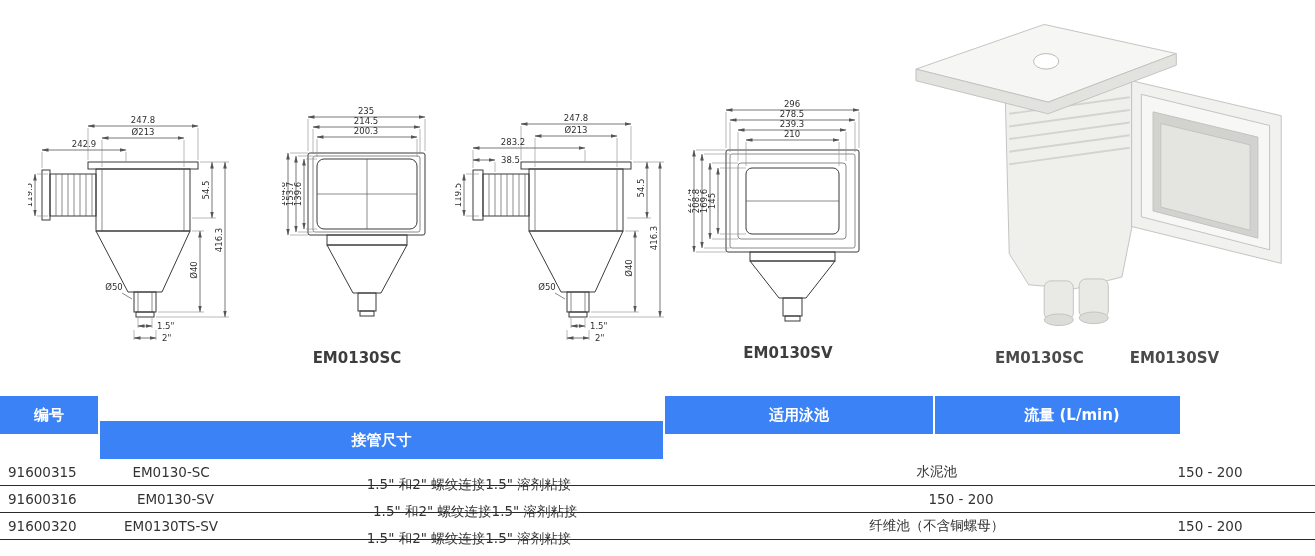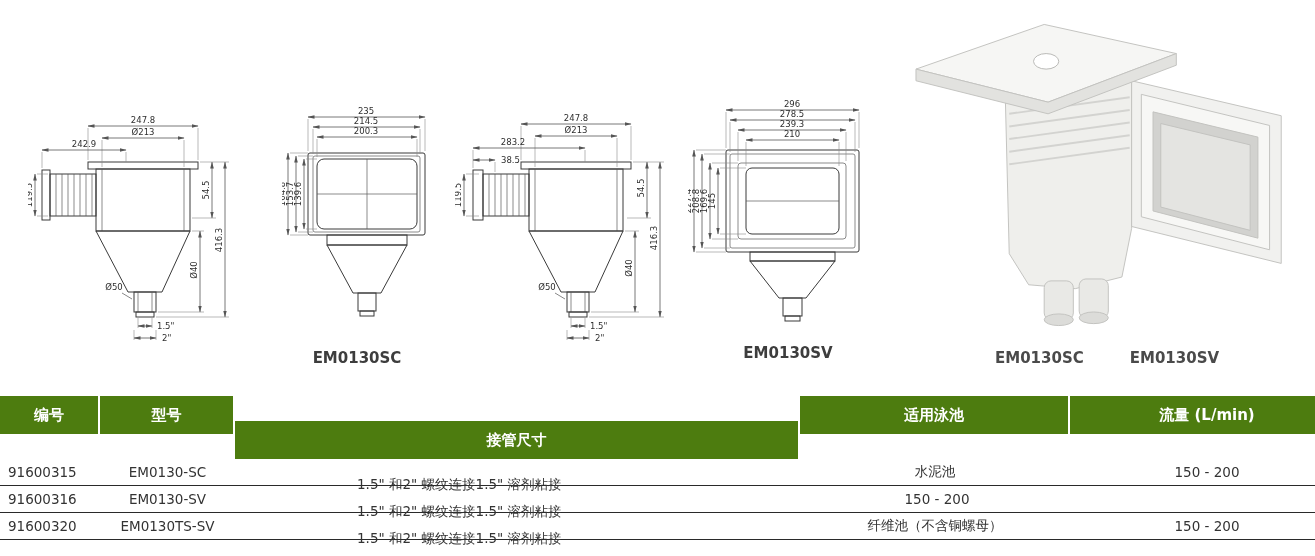--- a/index.html
+++ b/index.html
@@ -17,25 +17,25 @@
 
   .dlabel { position:absolute; text-align:center; font-weight:bold; font-size:15px; color:#3d3d3d; }
   .plabels { position:absolute; display:flex; gap:46px; font-weight:bold; font-size:15px; color:#4a4a4a; }
 
   
   .ph-fill { stroke:#c2c2bf; stroke-width:1; }
 
   
   .spec-table { position:absolute; left:0; top:396px; width:1315px; }
   .thead { display:flex; }
-  .th { box-sizing:border-box; height:38px; background:#4d7c0f; color:#fff; font-weight:bold;
+  .th { box-sizing:border-box; height:38px; background:#3b82f6; color:#fff; font-weight:bold;
         font-size:15px; display:flex; align-items:center; justify-content:center;
         border-right:2px solid #fff; }
   .th:last-child { border-right:none; }
-  .trow { display:flex; border-bottom:1.5px solid #2a2a2a; height:26px; }
+  .trow { display:flex; border-bottom:1.5px solid #2a2a2a; height:26px;gap:8px; }
   .td { box-sizing:border-box; display:flex; align-items:center; justify-content:center;
         font-size:13.5px; color:#333; }
   .c0 { width:100px; } .c1 { width:135px; } .c2 { width:565px;margin-top:25px; } .c3 { width:270px; } .c4 { width:245px;padding-left:29px; }
   .td.c0 { justify-content:flex-start; padding-left:8px; }
   .td.c2 { justify-content:flex-start; padding-left:122px; }
 </style>
 </head>
 <body>
 
 <div id="canvas">
@@ -294,21 +294,20 @@
     </g>
   </svg>
   <div class="plabels" style="left:995px; top:349px;">
     <span>EM0130SC</span>
     <span>EM0130SV</span>
   </div>
 
   <div class="spec-table">
     <div class="thead">
       <div class="th c0">编号</div>
-      <div class="th c1">型号</div>
       <div class="th c2">接管尺寸</div>
       <div class="th c3">适用泳池</div>
       <div class="th c4">流量 (L/min)</div>
     </div>
     <div class="trow">
       <div class="td c0">91600315</div>
       <div class="td c1">EM0130-SC</div>
       <div class="td c2">1.5" 和2" 螺纹连接1.5" 溶剂粘接</div>
       <div class="td c3">水泥池</div>
       <div class="td c4">150 - 200</div>

